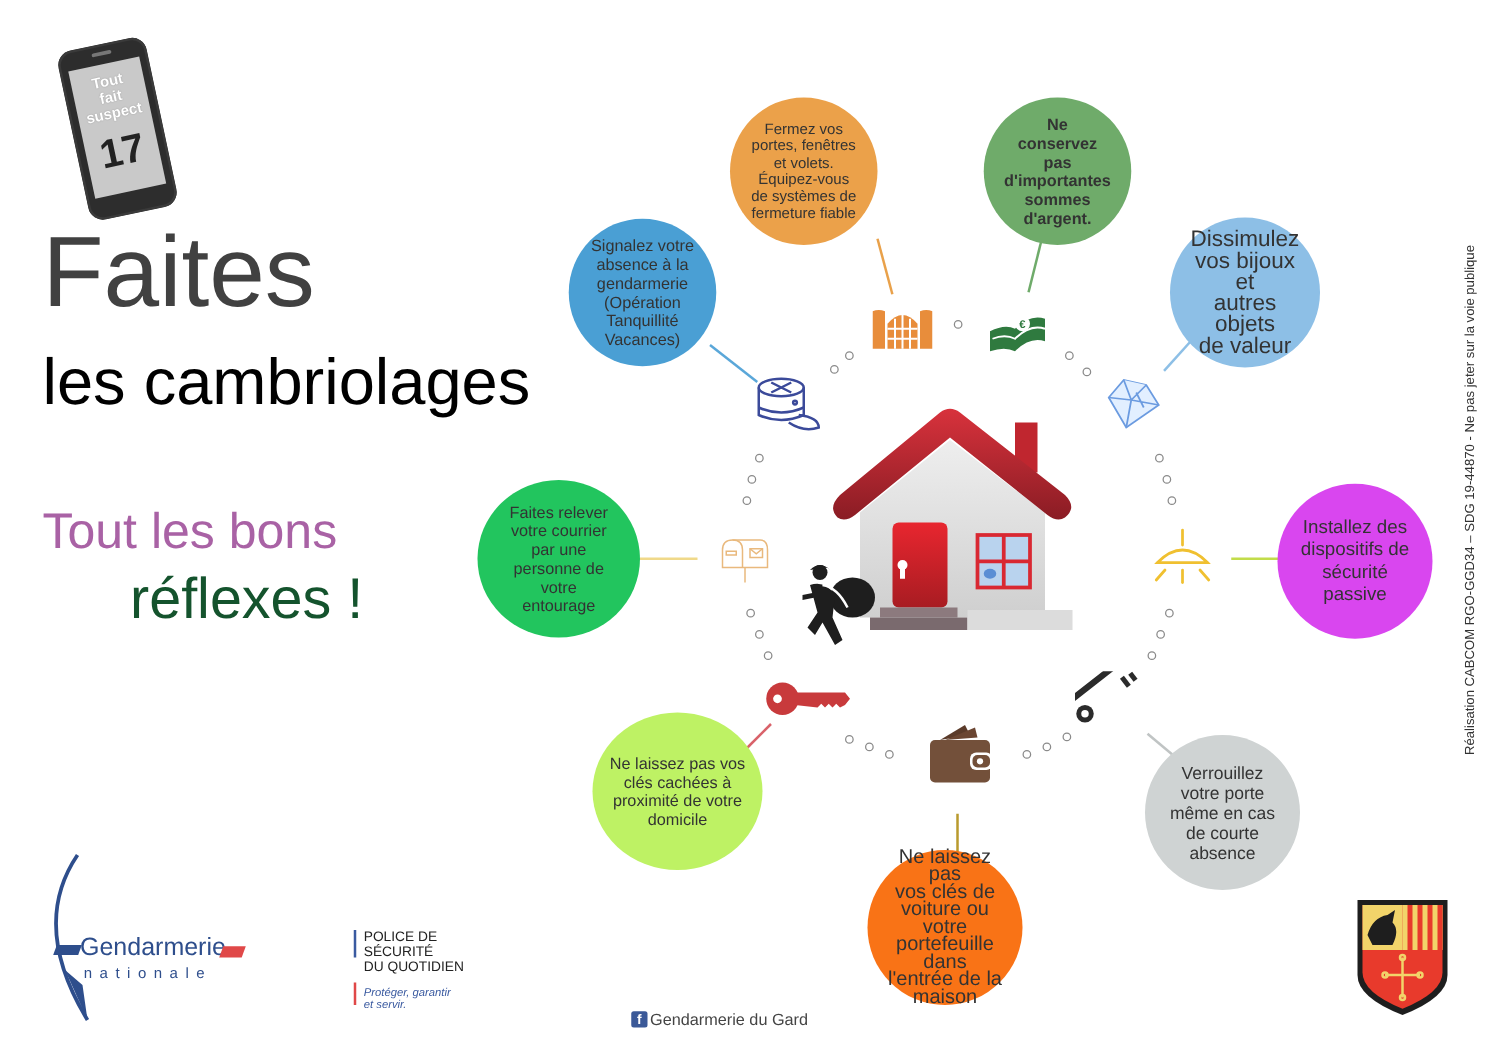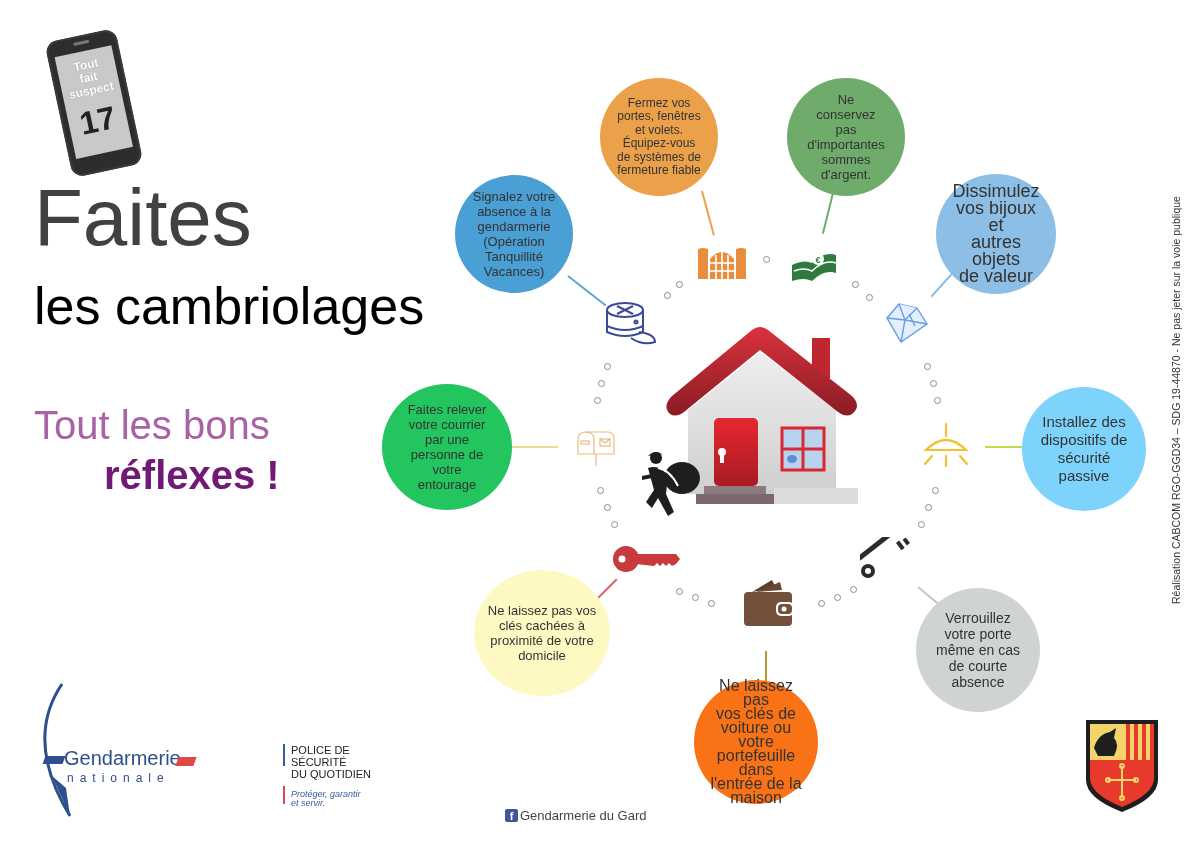--- a/index.html
+++ b/index.html
@@ -6,21 +6,21 @@
   body { width:1200px; height:846px; background:#ffffff; position:relative; overflow:hidden; font-family:"Liberation Sans", sans-serif; }
   .abs { position:absolute; }
   .phone { left:58px; top:34px; width:72px; height:138px; background:#2d2d2d; border-radius:12px; transform:rotate(-12deg); transform-origin:center; box-shadow:0 0 0 2px #3a3a3a inset; }
   .phone-screen { position:absolute; left:7px; top:16px; width:58px; height:104px; background:#c9c9c9; display:flex; flex-direction:column; align-items:center; }
   .phone-speaker { position:absolute; left:28px; top:6px; width:16px; height:3px; background:#777; border-radius:2px; }
   .phone-text { color:#fff; font-weight:bold; font-size:12px; line-height:13px; text-align:center; margin-top:8px; text-shadow:0 0 1px #888; }
   .phone-num { color:#222; font-weight:bold; font-size:32px; margin-top:6px; }
   .title1 { left:34px; top:178px; font-size:80px; color:#414141; line-height:1; }
   .title2 { left:34px; top:280px; font-size:52px; color:#000000; line-height:1; }
   .tagline1 { left:34px; top:405px; font-size:40px; color:#a962a5; line-height:1; }
-  .tagline2 { left:104px; top:455px; font-size:40px; color:#701a75; line-height:1;font-weight:bold; }
+  .tagline2 { left:104px; top:455px; font-size:46px; color:#14532d; line-height:1; }
   .bubble { position:absolute; border-radius:50%; display:flex; align-items:center; justify-content:center; text-align:center; color:#333; font-size:13px; line-height:15px; box-sizing:border-box; padding:10px; }
   .bubble span { display:block; white-space:pre-line; }
   .line { position:absolute; height:2px; transform-origin:0 50%; }
   .dot { position:absolute; width:7px; height:7px; border:1.5px solid #8a8a8a; border-radius:50%; background:#fff; box-sizing:border-box; }
   .icon { position:absolute; }
   .vert { position:absolute; left:1176px; top:400px; transform:translate(-50%,-50%) rotate(-90deg); font-size:10.5px; color:#333; white-space:nowrap; }
   .fb { left:505px; top:808px; font-size:13px; color:#444; display:flex; align-items:center; gap:2px; }
   .fb-icon { width:13px; height:13px; background:#3b5998; color:#fff; font-weight:bold; font-size:11px; display:flex; align-items:flex-end; justify-content:center; border-radius:2px; line-height:1; }
   .gn-word { left:64px; top:747px; font-size:20px; color:#2e4e8c; }
   .gn-nat { left:67px; top:771px; font-size:12px; color:#2e4e8c; letter-spacing:6px; }
@@ -57,64 +57,64 @@
 <div class="line" style="left:512px;top:446px;width:46px;background:#f0d98a;"></div>
 
 <div class="bubble" style="left:455px;top:175px;width:118px;height:118px;background:#4a9fd4;">
     <span>Signalez votre
 absence à la
 gendarmerie
 (Opération
 Tanquillité
 Vacances)</span>
   </div>
-<div class="bubble" style="left:600px;top:78px;width:118px;height:118px;background:#eba14a;font-size:12px;line-height:13.5px;">
+<div class="bubble" style="left:584px;top:78px;width:118px;height:118px;background:#eba14a;font-size:12px;line-height:13.5px;">
     <span>Fermez vos
 portes, fenêtres
 et volets.
 Équipez-vous
 de systèmes de
 fermeture fiable</span>
   </div>
-<div class="bubble" style="left:787px;top:78px;width:118px;height:118px;background:#6fab6a;">
+<div class="bubble" style="left:787px;top:78px;width:118px;height:118px;background:#6fab6a;font-weight:bold;">
     <span>Ne
 conservez
 pas
 d'importantes
 sommes
 d'argent.</span>
   </div>
 <div class="bubble" style="left:936px;top:174px;width:120px;height:120px;background:#8dbfe6;font-size:18px;line-height:17px;">
     <span>Dissimulez
 vos bijoux et
 autres objets
 de valeur</span>
   </div>
-<div class="bubble" style="left:1022px;top:387px;width:124px;height:124px;background:#7dd3fc;font-size:15px;line-height:18px;">
+<div class="bubble" style="left:1022px;top:387px;width:124px;height:124px;background:#d946ef;font-size:15px;line-height:18px;">
     <span>Installez des
 dispositifs de
 sécurité
 passive</span>
   </div>
 <div class="bubble" style="left:916px;top:588px;width:124px;height:124px;background:#cfd3d3;font-size:14px;line-height:16px;">
     <span>Verrouillez
 votre porte
 même en cas
 de courte
 absence</span>
   </div>
 <div class="bubble" style="left:694px;top:680px;width:124px;height:124px;background:#f97316;font-size:16px;line-height:14px;">
     <span>Ne laissez pas
 vos clés de
 voiture ou votre
 portefeuille dans
 l'entrée de la
 maison</span>
   </div>
-<div class="bubble" style="left:474px;top:570px;width:136px;height:126px;background:#fef9c3;font-size:13px;line-height:15px;">
+<div class="bubble" style="left:474px;top:570px;width:136px;height:126px;background:#bef264;font-size:13px;line-height:15px;">
     <span>Ne laissez pas vos
 clés cachées à
 proximité de votre
 domicile</span>
   </div>
 <div class="bubble" style="left:382px;top:384px;width:130px;height:126px;background:#22c55e;font-size:13px;line-height:15px;">
     <span>Faites relever
 votre courrier
 par une
 personne de

